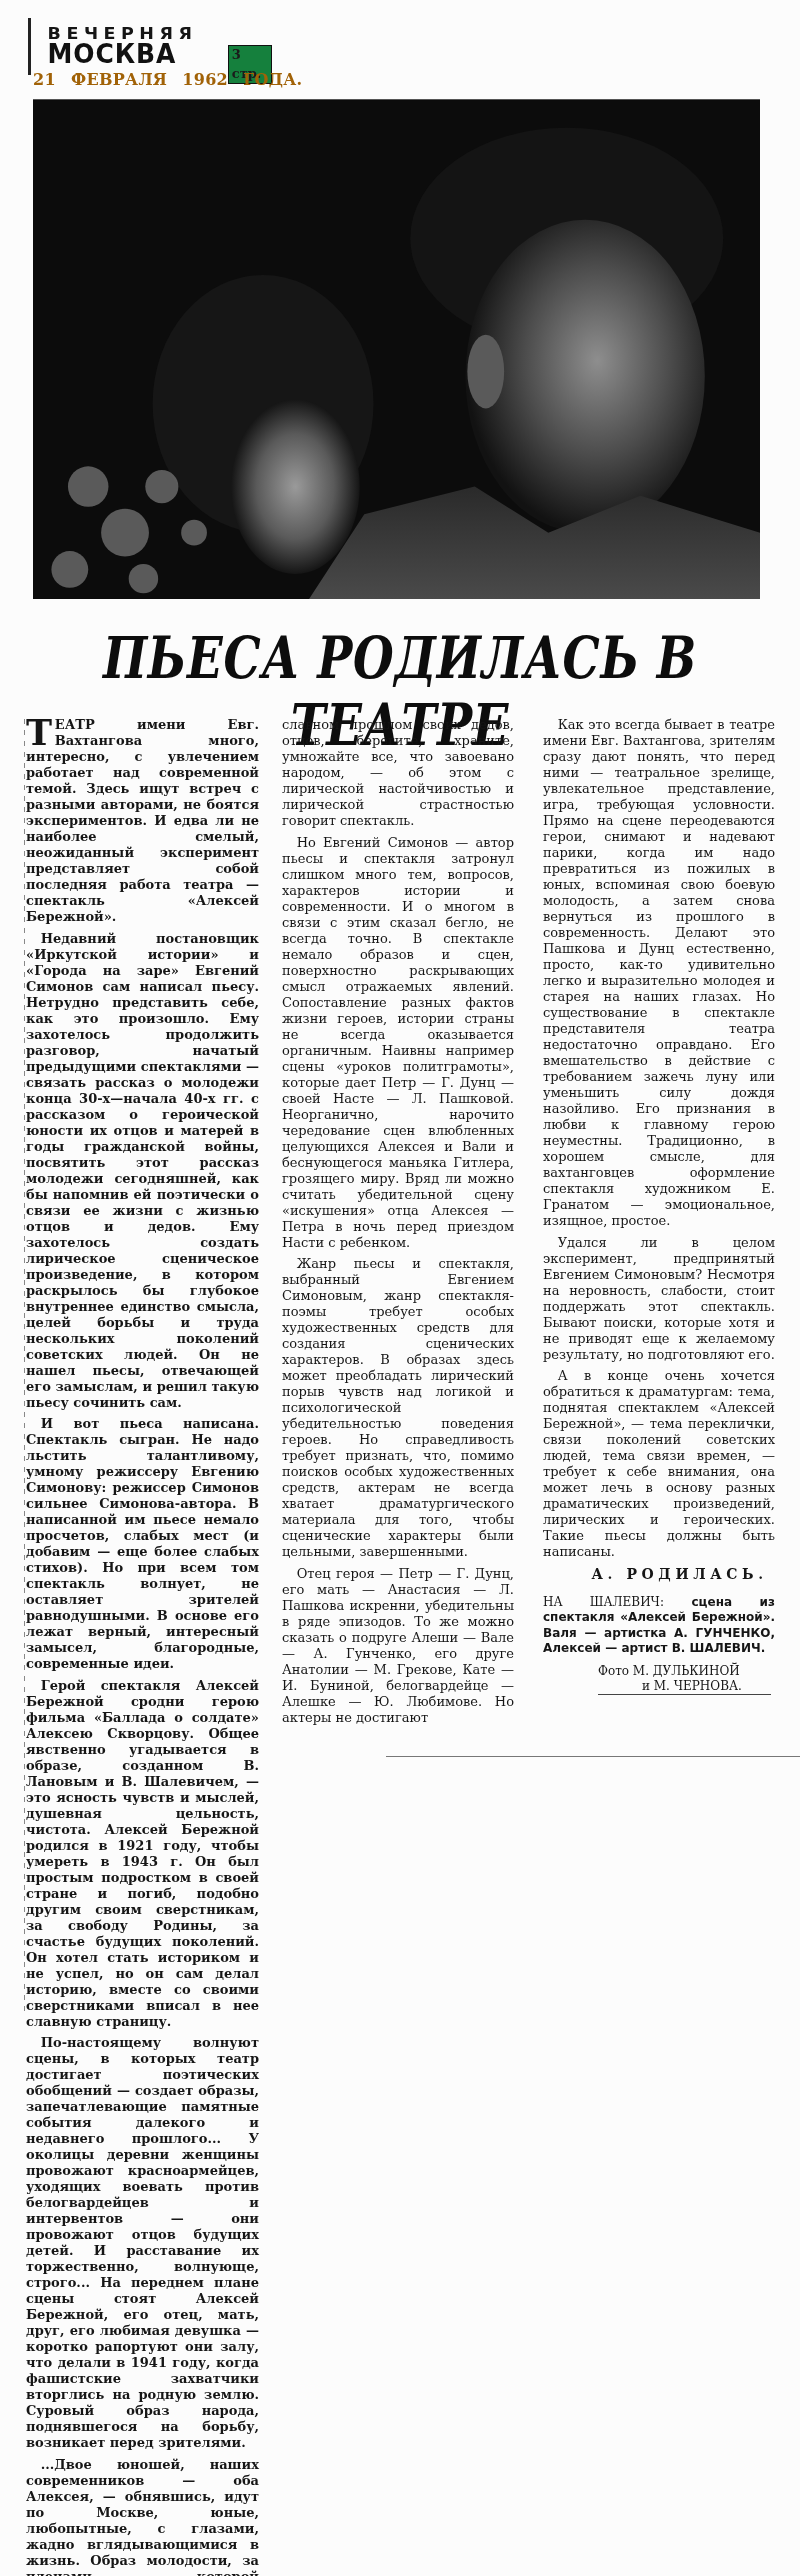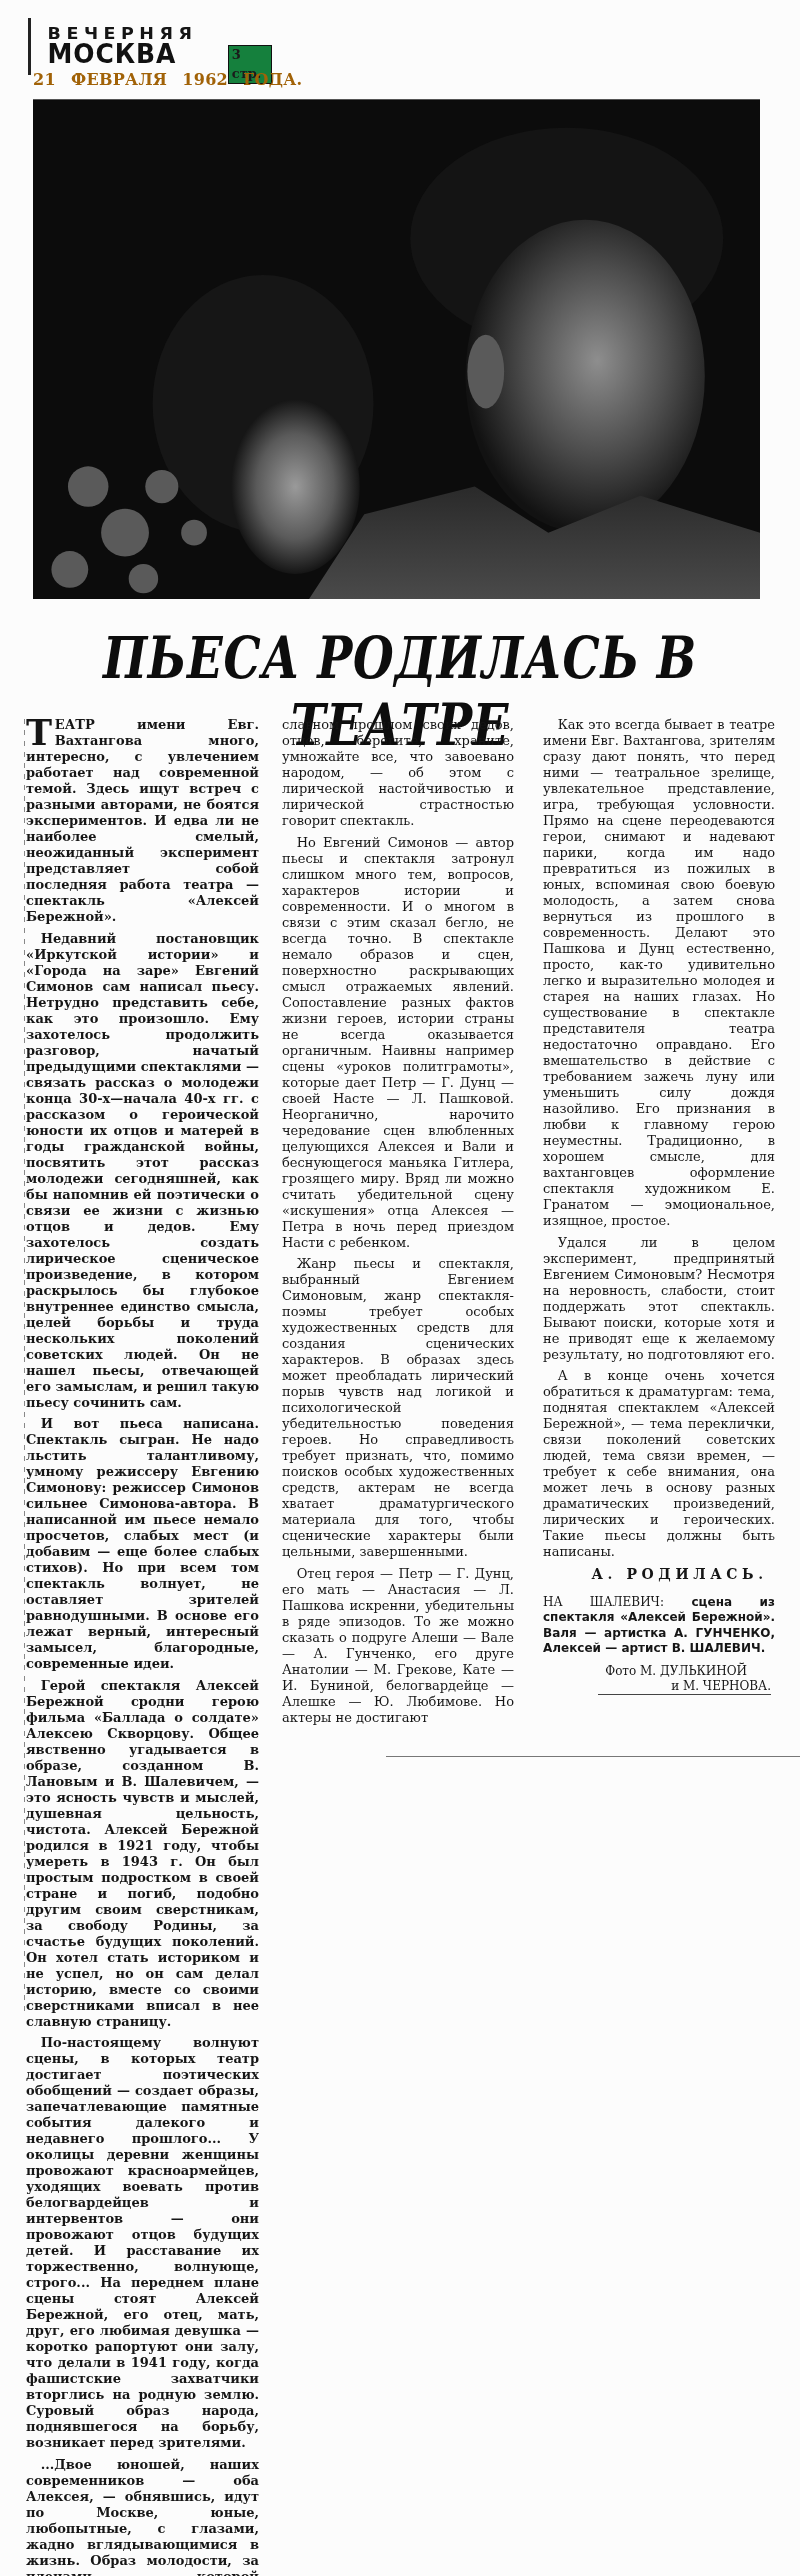--- a/index.html
+++ b/index.html
@@ -45,21 +45,21 @@
   .hrule { position: absolute; left: 386px; top: 1756px; width: 414px; height: 0.9px; background: #777; }
 
   .dropcap { float: left; font-size: 35px; line-height: 28px; font-weight: bold;
              margin: 1.8px 2.8px 0 0; }
 
   .signature { font-family: "DejaVu Serif", serif; font-weight: bold; letter-spacing: 4.6px;
                font-size: 14px; text-align: right; margin: 5.5px 7.4px 13px 0; }
   .caption { font-family: "DejaVu Sans", sans-serif; font-weight: bold; font-size: 12px;
              line-height: 15.6px; text-align: justify; }
   .caption .lead { font-family: "DejaVu Serif", serif; font-weight: normal; }
-  .credit { font-size: 12px; line-height: 14.7px; margin: 7.4px 28px 0 55px; text-align: right; }
+  .credit { font-size: 12px; line-height: 14.7px; margin: 7.4px 28px 0 55px; text-align: left; }
   .credit span { display: block; }
   .credit .l2 { padding-left: 44px; border-bottom: 0.9px solid #444; width: 129px; }
 </style>
 </head>
 <body>
 
 <div class="masthead">
   <div class="mh-top">ВЕЧЕРНЯЯ</div>
   <div class="mh-bottom">МОСКВА</div>
   <div class="mh-page">3 стр.</div>

